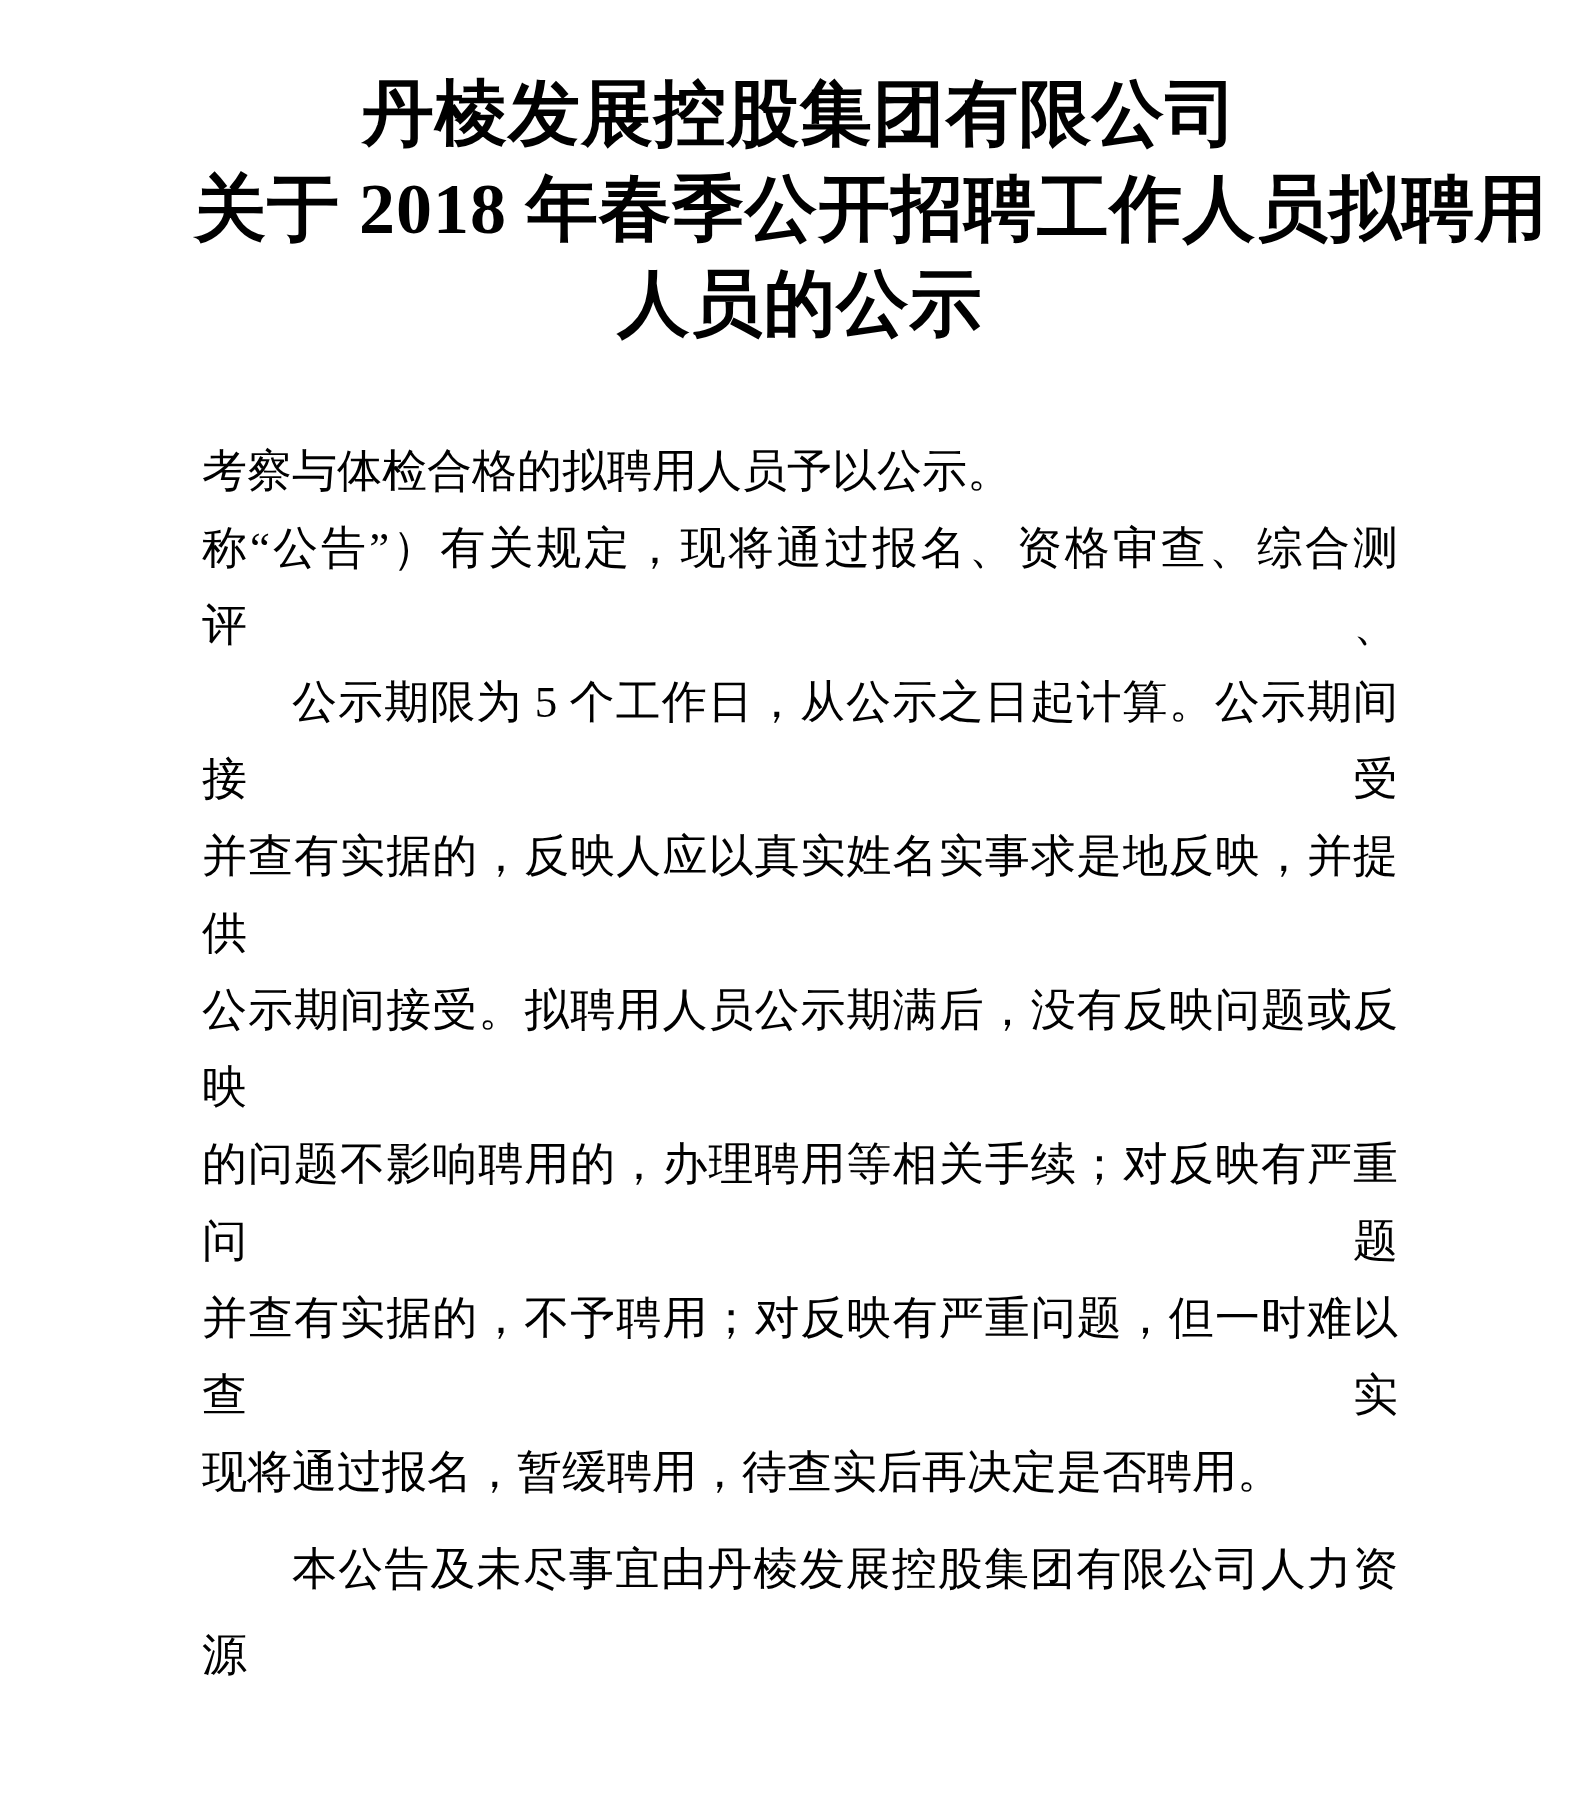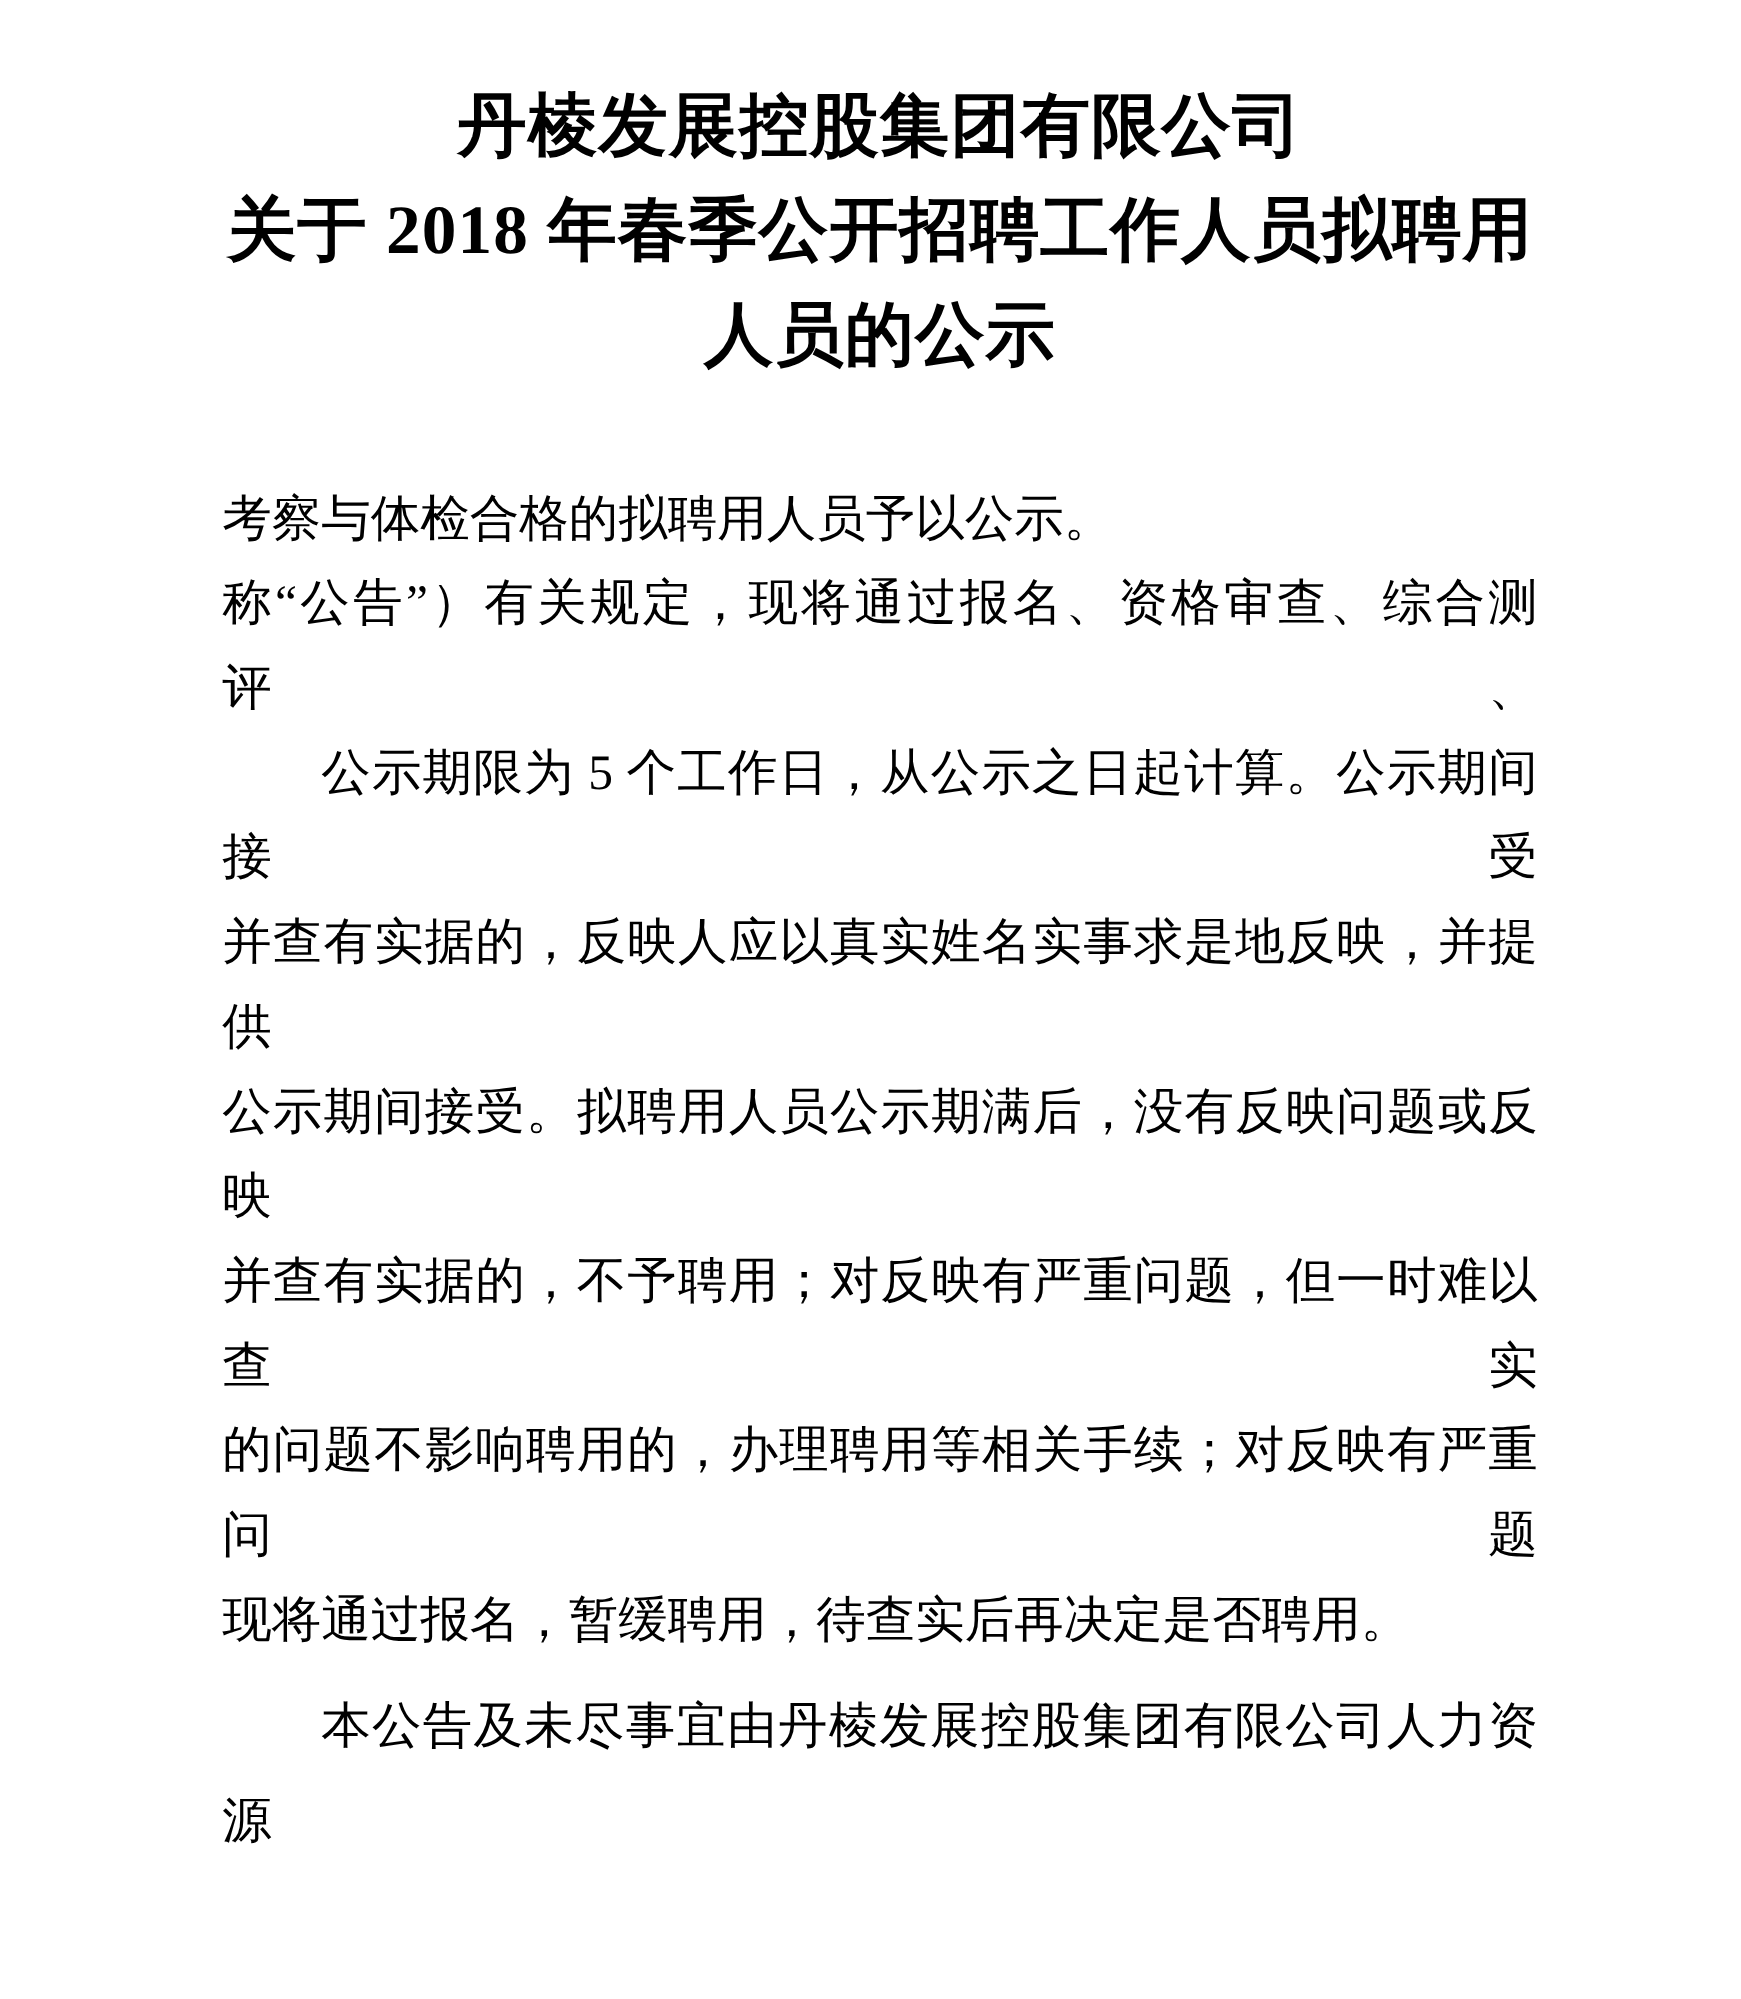--- a/index.html
+++ b/index.html
@@ -15,21 +15,21 @@
     color: #000000;
     font-family: "Liberation Serif", "DejaVu Serif", serif;
     overflow: hidden;
   }
   .doc-title {
     position: absolute;
     top: 67px;
     left: 194px;
     width: 1212px;
     text-align: center;
-    font-size: 63px;
+    font-size: 72px;
     font-weight: bold;
     line-height: 95px;
     letter-spacing: 1px;
     white-space: nowrap;
   }
   .doc-body {
     position: absolute;
     top: 433px;
     left: 202px;
     width: 1196px;
@@ -66,22 +66,22 @@
 
     <div>
       <div class="line">考察与体检合格的拟聘用人员予以公示。</div>
       <div class="line just">称“公告”）有关规定，现将通过报名、资格审查、综合测评、</div>
     </div>
 
     <div>
       <div class="line just indent2">公示期限为 5 个工作日，从公示之日起计算。公示期间接受</div>
       <div class="line just">并查有实据的，反映人应以真实姓名实事求是地反映，并提供</div>
       <div class="line just">公示期间接受。拟聘用人员公示期满后，没有反映问题或反映</div>
+      <div class="line just">的问题不影响聘用的，办理聘用等相关手续；对反映有严重问题</div>
       <div class="line just">并查有实据的，不予聘用；对反映有严重问题，但一时难以查实</div>
-      <div class="line just">的问题不影响聘用的，办理聘用等相关手续；对反映有严重问题</div>
       <div class="line">现将通过报名，暂缓聘用，待查实后再决定是否聘用。</div>
     </div>
 
     <div class="para3">
       <div class="line just indent2">本公告及未尽事宜由丹棱发展控股集团有限公司人力资源</div>
 
     </div>
 
   </div>
 

